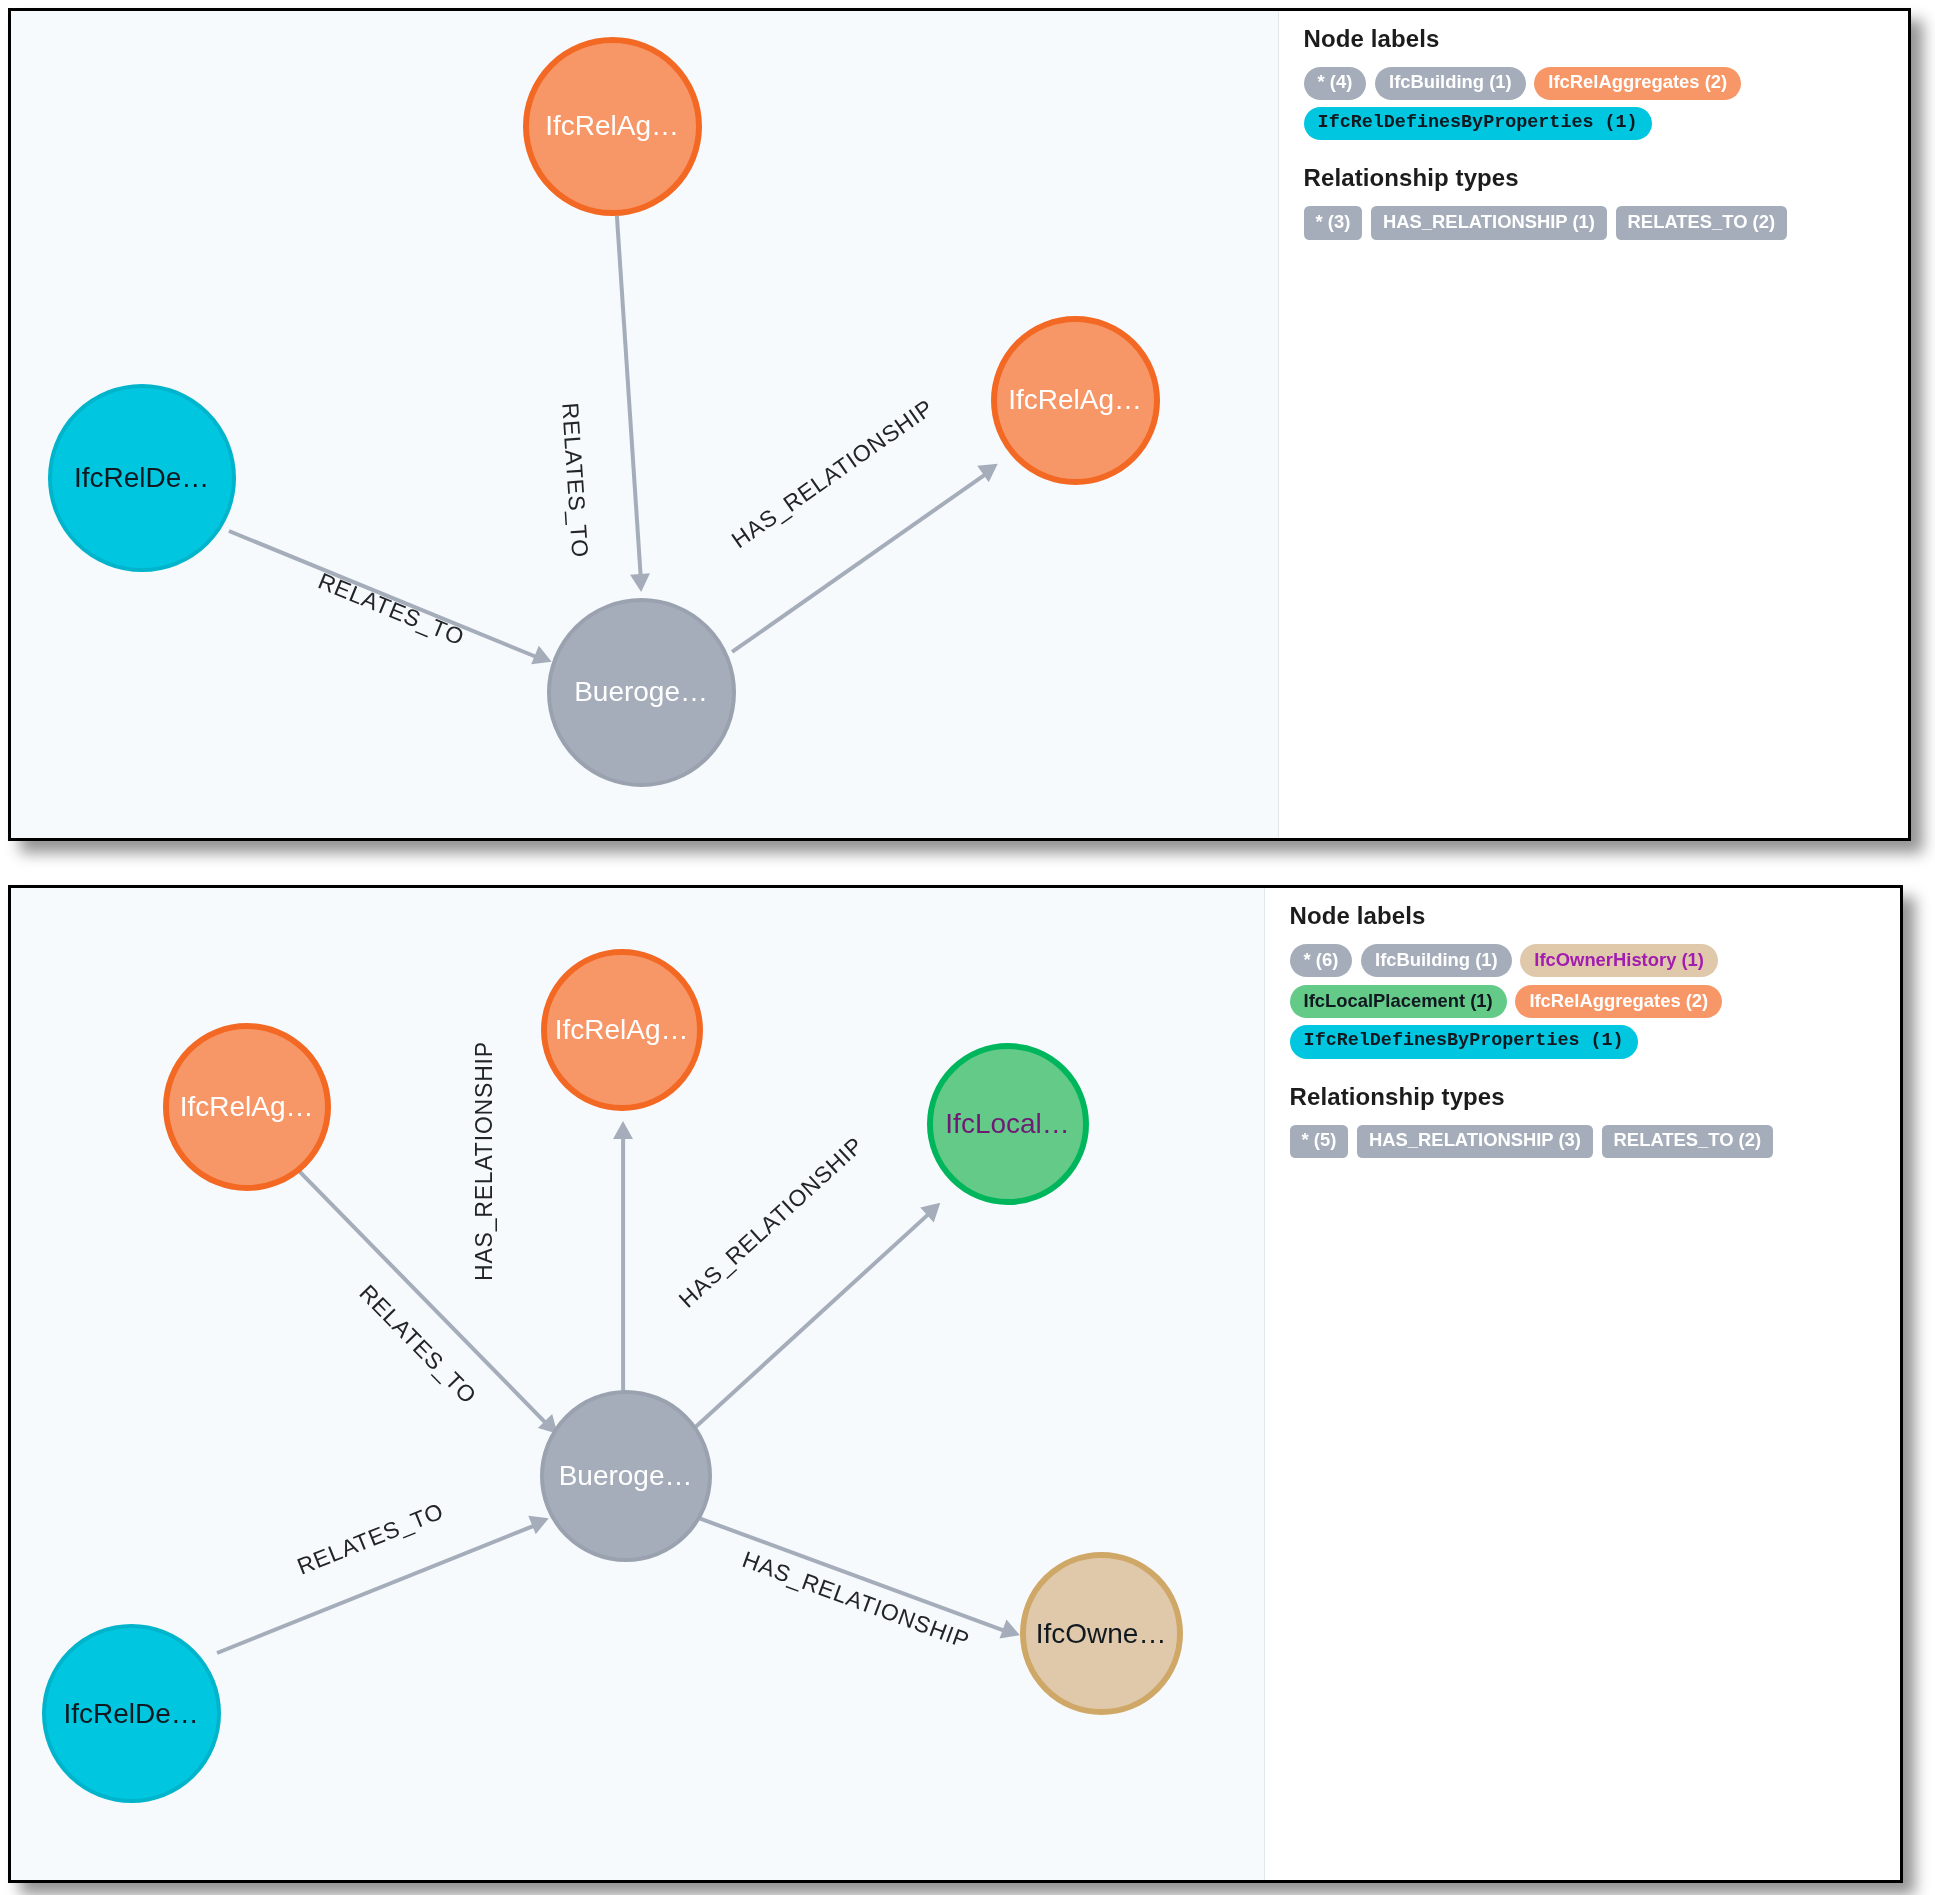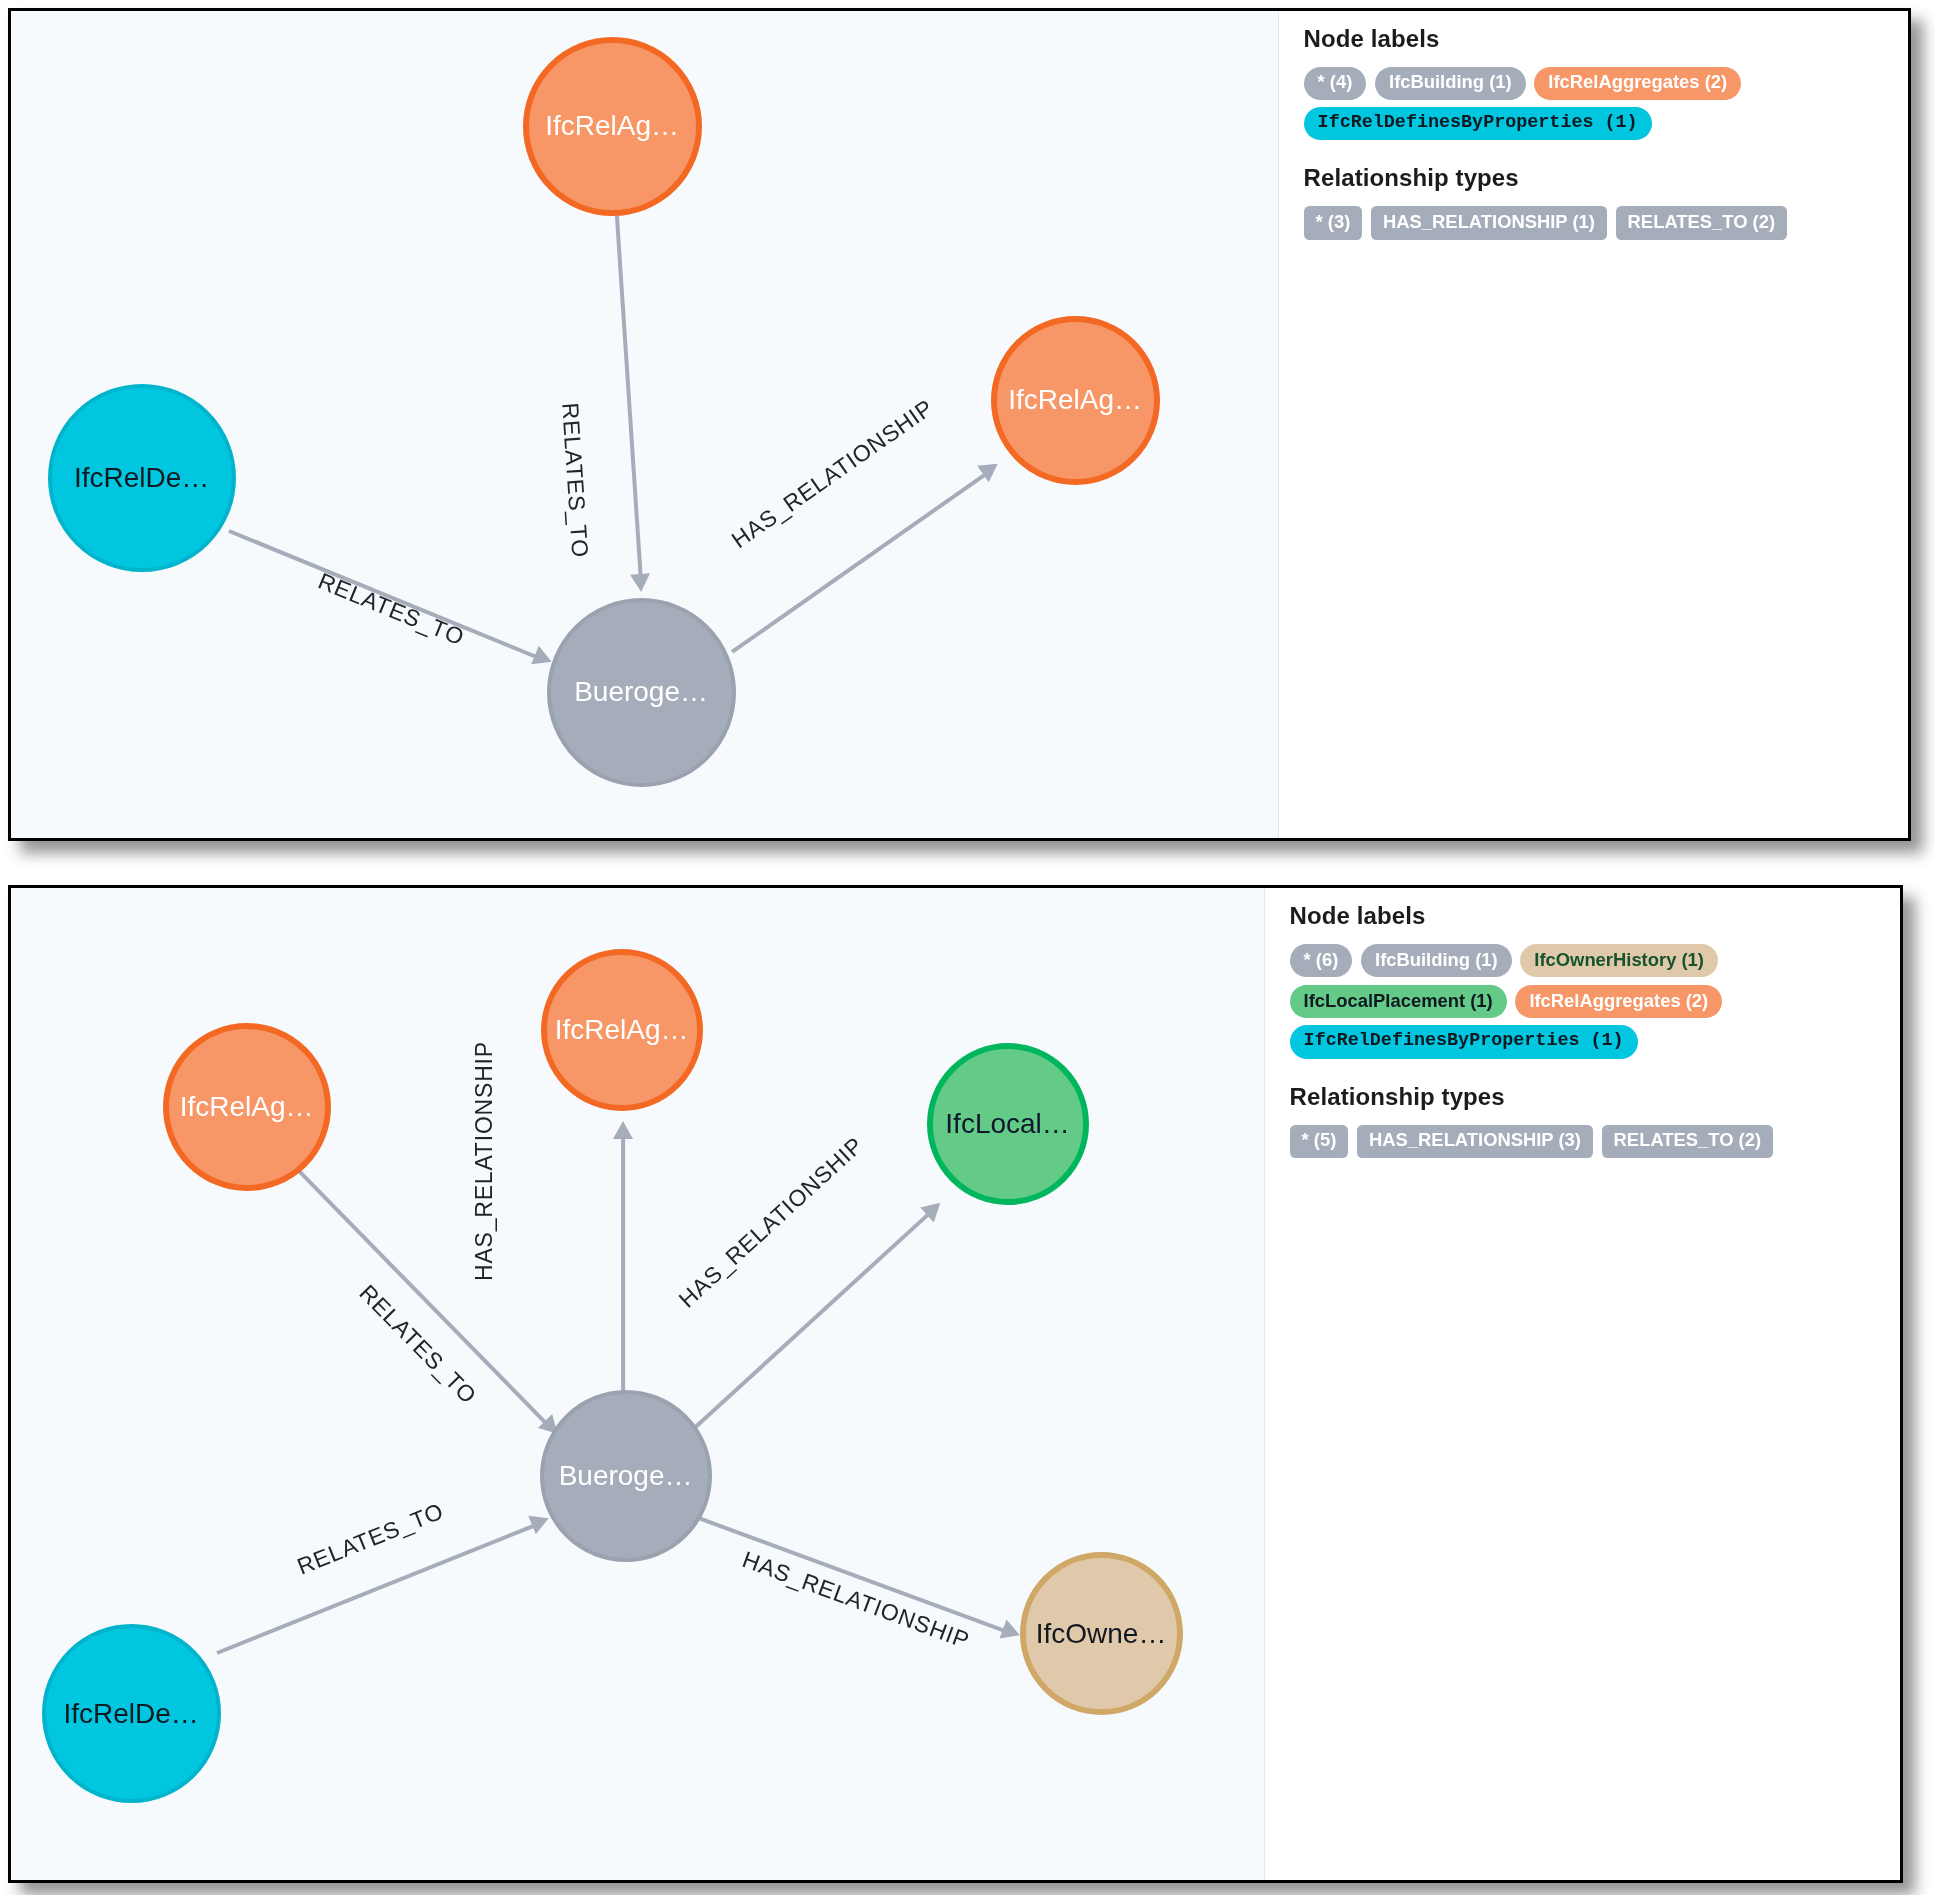--- a/index.html
+++ b/index.html
@@ -46,41 +46,41 @@
     padding:4.9px 14px 6.5px 14px;
     font-size:18.4px;font-weight:bold;
     line-height:1.18;
     white-space:nowrap;
     box-sizing:border-box;
   }
   .chip.c-grey{background:#a5adba;color:#ffffff;}
   .chip.c-orange{background:#f79767;color:#ffffff;}
   .chip.c-cyan{background:#00c6e0;color:#101820;font-family:Liberation Mono, monospace;}
   .chip.c-green{background:#63ca88;color:#101820;}
-  .chip.c-tan{background:#e0c9ab;color:#14532d;}
+  .chip.c-tan{background:#e0c9ab;color:#a21caf;}
   .chip.rect{border-radius:5.4px;padding:4.9px 12px 6.5px 12px;}
   .displaying{
     margin-top:31px;
     font-size:21.6px;color:#5b5f66;letter-spacing:0.1px;
   }
 
   
   .node{
     position:absolute;
     border-radius:50%;
     box-sizing:border-box;
     display:flex;align-items:center;justify-content:center;
     font-size:28px;
     overflow:hidden;
     white-space:nowrap;
   }
   .node.n-orange{background:#f79767;border:6px solid #f36924;color:#ffffff;}
   .node.n-grey{background:#a5adba;border:4.9px solid #9aa2af;color:#ffffff;}
   .node.n-cyan{background:#00c6e0;border:4.9px solid #00b4cc;color:#101820;}
-  .node.n-green{background:#63ca88;border:6px solid #00b65c;color:#0f172a;}
+  .node.n-green{background:#63ca88;border:6px solid #00b65c;color:#701a75;}
   .node.n-tan{background:#e0c9ab;border:6px solid #cfa867;color:#101820;}
 
   .edge{
     position:absolute;
     height:3.8px;
     background:#a5adba;
     transform-origin:0 50%;
   }
   .arrow{
     position:absolute;

